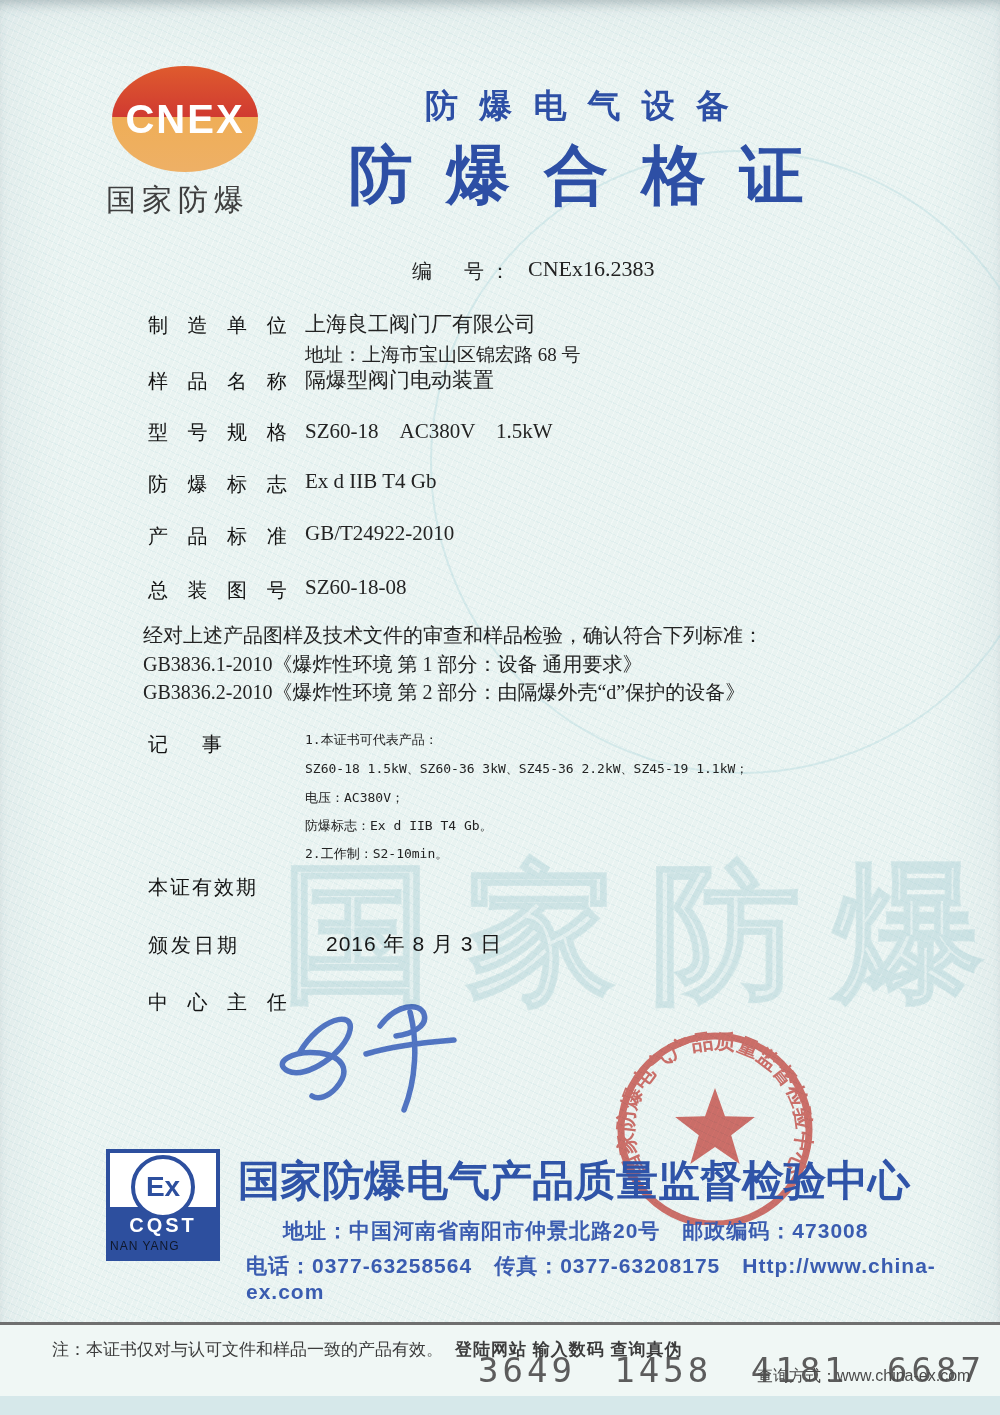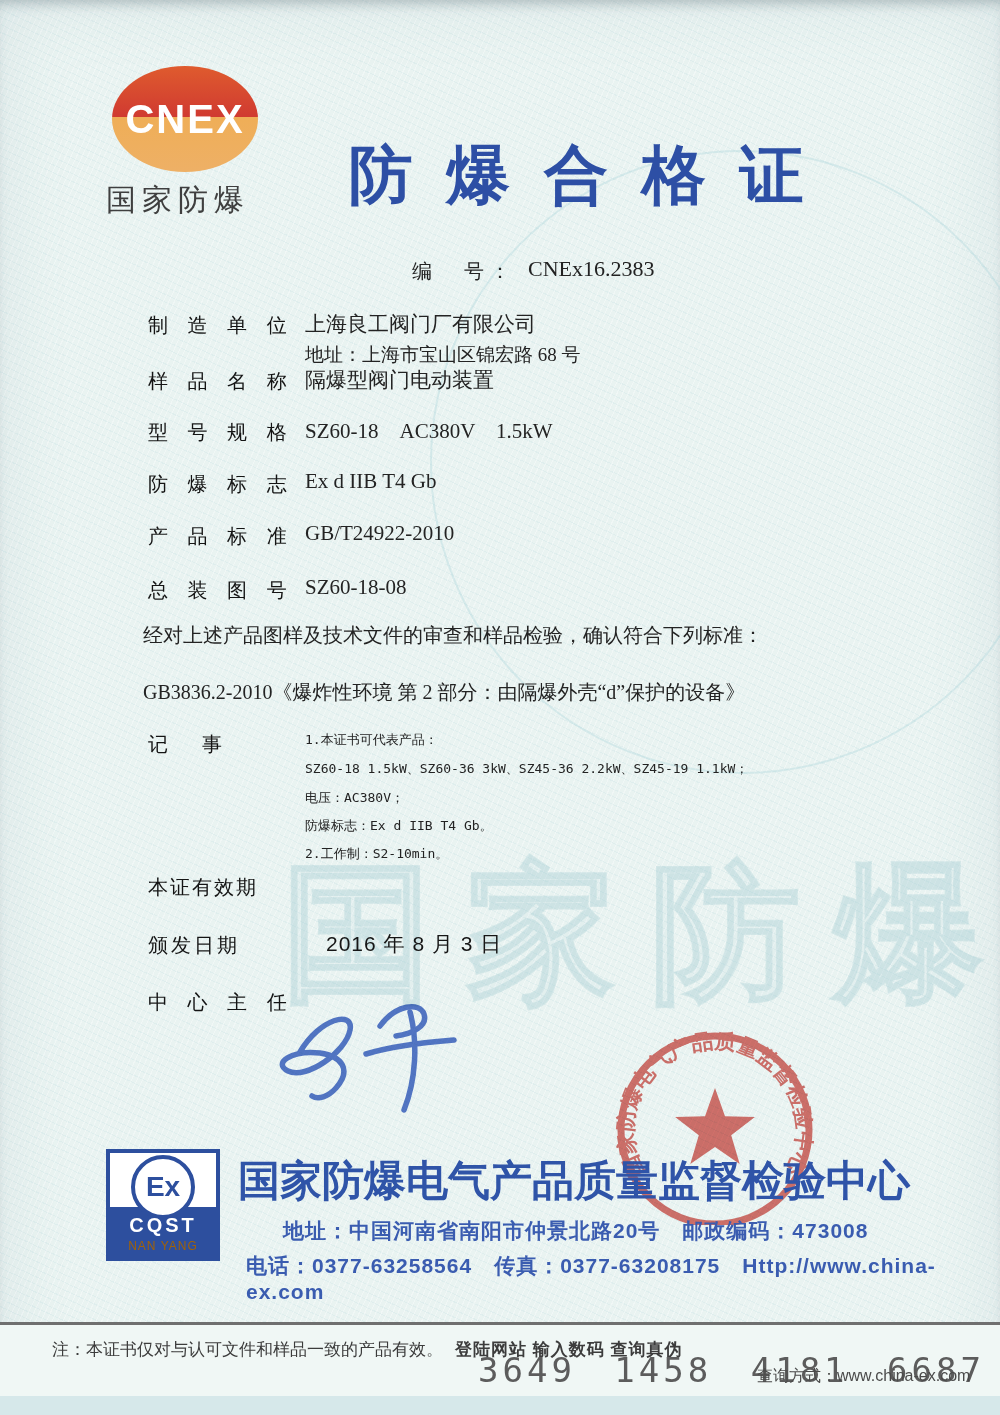--- a/index.html
+++ b/index.html
@@ -61,21 +61,21 @@
 
   
   .exmark{left:106px;top:1149px;width:114px;height:112px;border:4px solid #2d4f9e;background:#fff;box-sizing:border-box;}
   .exmark .band{position:absolute;left:0;right:0;bottom:0;height:50px;background:#2d4f9e;}
   .exmark .circle{position:absolute;left:50%;top:2px;transform:translateX(-50%);
     width:64px;height:64px;border:4px solid #2d4f9e;border-radius:50%;background:#fff;box-sizing:border-box;
     display:flex;align-items:center;justify-content:center;z-index:2;}
   .exmark .circle span{font-size:28px;font-weight:bold;color:#2d4f9e;}
   .exmark .cqst{position:absolute;left:0;right:0;bottom:20px;text-align:center;color:#fff;
     font-weight:bold;font-size:20px;letter-spacing:3px;z-index:3;}
-  .exmark .nanyang{position:absolute;left:0;right:0;bottom:4px;text-align:center;color:#a16207;
+  .exmark .nanyang{position:absolute;left:0;right:0;bottom:4px;color:#0f172a;
     font-size:12px;letter-spacing:1px;z-index:3;}
 
   
   .footer-divider{left:0;top:1322px;width:1000px;height:3px;background:#6f6f6f;}
   .footer-bg{left:0;top:1325px;width:1000px;height:71px;background:#f0f7f5;}
   .footer-note{left:52px;top:1338px;font-size:17px;color:#3c3c3c;}
   .footer-hint{left:455px;top:1338px;font-size:17px;font-weight:bold;color:#3c3c3c;letter-spacing:1px;}
   .verify-code{left:478px;top:1350px;font-size:34px;color:#5c5c5c;letter-spacing:4px;word-spacing:14px;}
   .query-method{left:757px;top:1366px;font-size:16px;color:#4a4a4a;}
   .bottom-strip{left:0;top:1396px;width:1000px;height:19px;background:#d6e8ea;}
@@ -86,20 +86,21 @@
 <div class="page">
 
   <div class="abs bg-arc"></div>
   <div class="abs watermark">国家防爆</div>
 
   <div class="abs cnex-ellipse">
     <span>CNEX</span>
   </div>
   <div class="abs cnex-caption">国家防爆</div>
 
+  <div class="abs doc-subtitle">防 爆 电 气 设 备</div>
   <div class="abs doc-title">防 爆 合 格 证</div>
 
   <div class="abs certno-label">编　号：</div>
   <div class="abs certno-value serif">CNEx16.2383</div>
 
   <div class="abs flabel" style="left:148px;top:312px;">制 造 单 位</div>
   <div class="abs fvalue serif" style="left:305px;top:310px;">上海良工阀门厂有限公司</div>
   <div class="abs fvalue serif" style="left:305px;top:342px;font-size:19px;">地址：上海市宝山区锦宏路 68 号</div>
 
   <div class="abs flabel" style="left:148px;top:368px;">样 品 名 称</div>
@@ -111,20 +112,21 @@
   <div class="abs flabel" style="left:148px;top:471px;">防 爆 标 志</div>
   <div class="abs fvalue serif" style="left:305px;top:469px;">Ex d IIB T4 Gb</div>
 
   <div class="abs flabel" style="left:148px;top:523px;">产 品 标 准</div>
   <div class="abs fvalue serif" style="left:305px;top:521px;">GB/T24922-2010</div>
 
   <div class="abs flabel" style="left:148px;top:577px;">总 装 图 号</div>
   <div class="abs fvalue serif" style="left:305px;top:575px;">SZ60-18-08</div>
 
   <div class="abs statement serif" style="left:143px;top:622px;">经对上述产品图样及技术文件的审查和样品检验，确认符合下列标准：</div>
+  <div class="abs statement serif" style="left:143px;top:651px;">GB3836.1-2010《爆炸性环境 第 1 部分：设备 通用要求》</div>
   <div class="abs statement serif" style="left:143px;top:679px;">GB3836.2-2010《爆炸性环境 第 2 部分：由隔爆外壳“d”保护的设备》</div>
 
   <div class="abs flabel" style="left:148px;top:731px;">记　事</div>
   <div class="abs remline mono" style="left:305px;top:731px;">1.本证书可代表产品：</div>
   <div class="abs remline mono" style="left:305px;top:760px;">SZ60-18 1.5kW、SZ60-36 3kW、SZ45-36 2.2kW、SZ45-19 1.1kW；</div>
   <div class="abs remline mono" style="left:305px;top:789px;">电压：AC380V；</div>
   <div class="abs remline mono" style="left:305px;top:817px;">防爆标志：Ex d IIB T4 Gb。</div>
   <div class="abs remline mono" style="left:305px;top:845px;">2.工作制：S2-10min。</div>
 
   <div class="abs flabel" style="left:148px;top:874px;letter-spacing:2px;">本证有效期</div>

